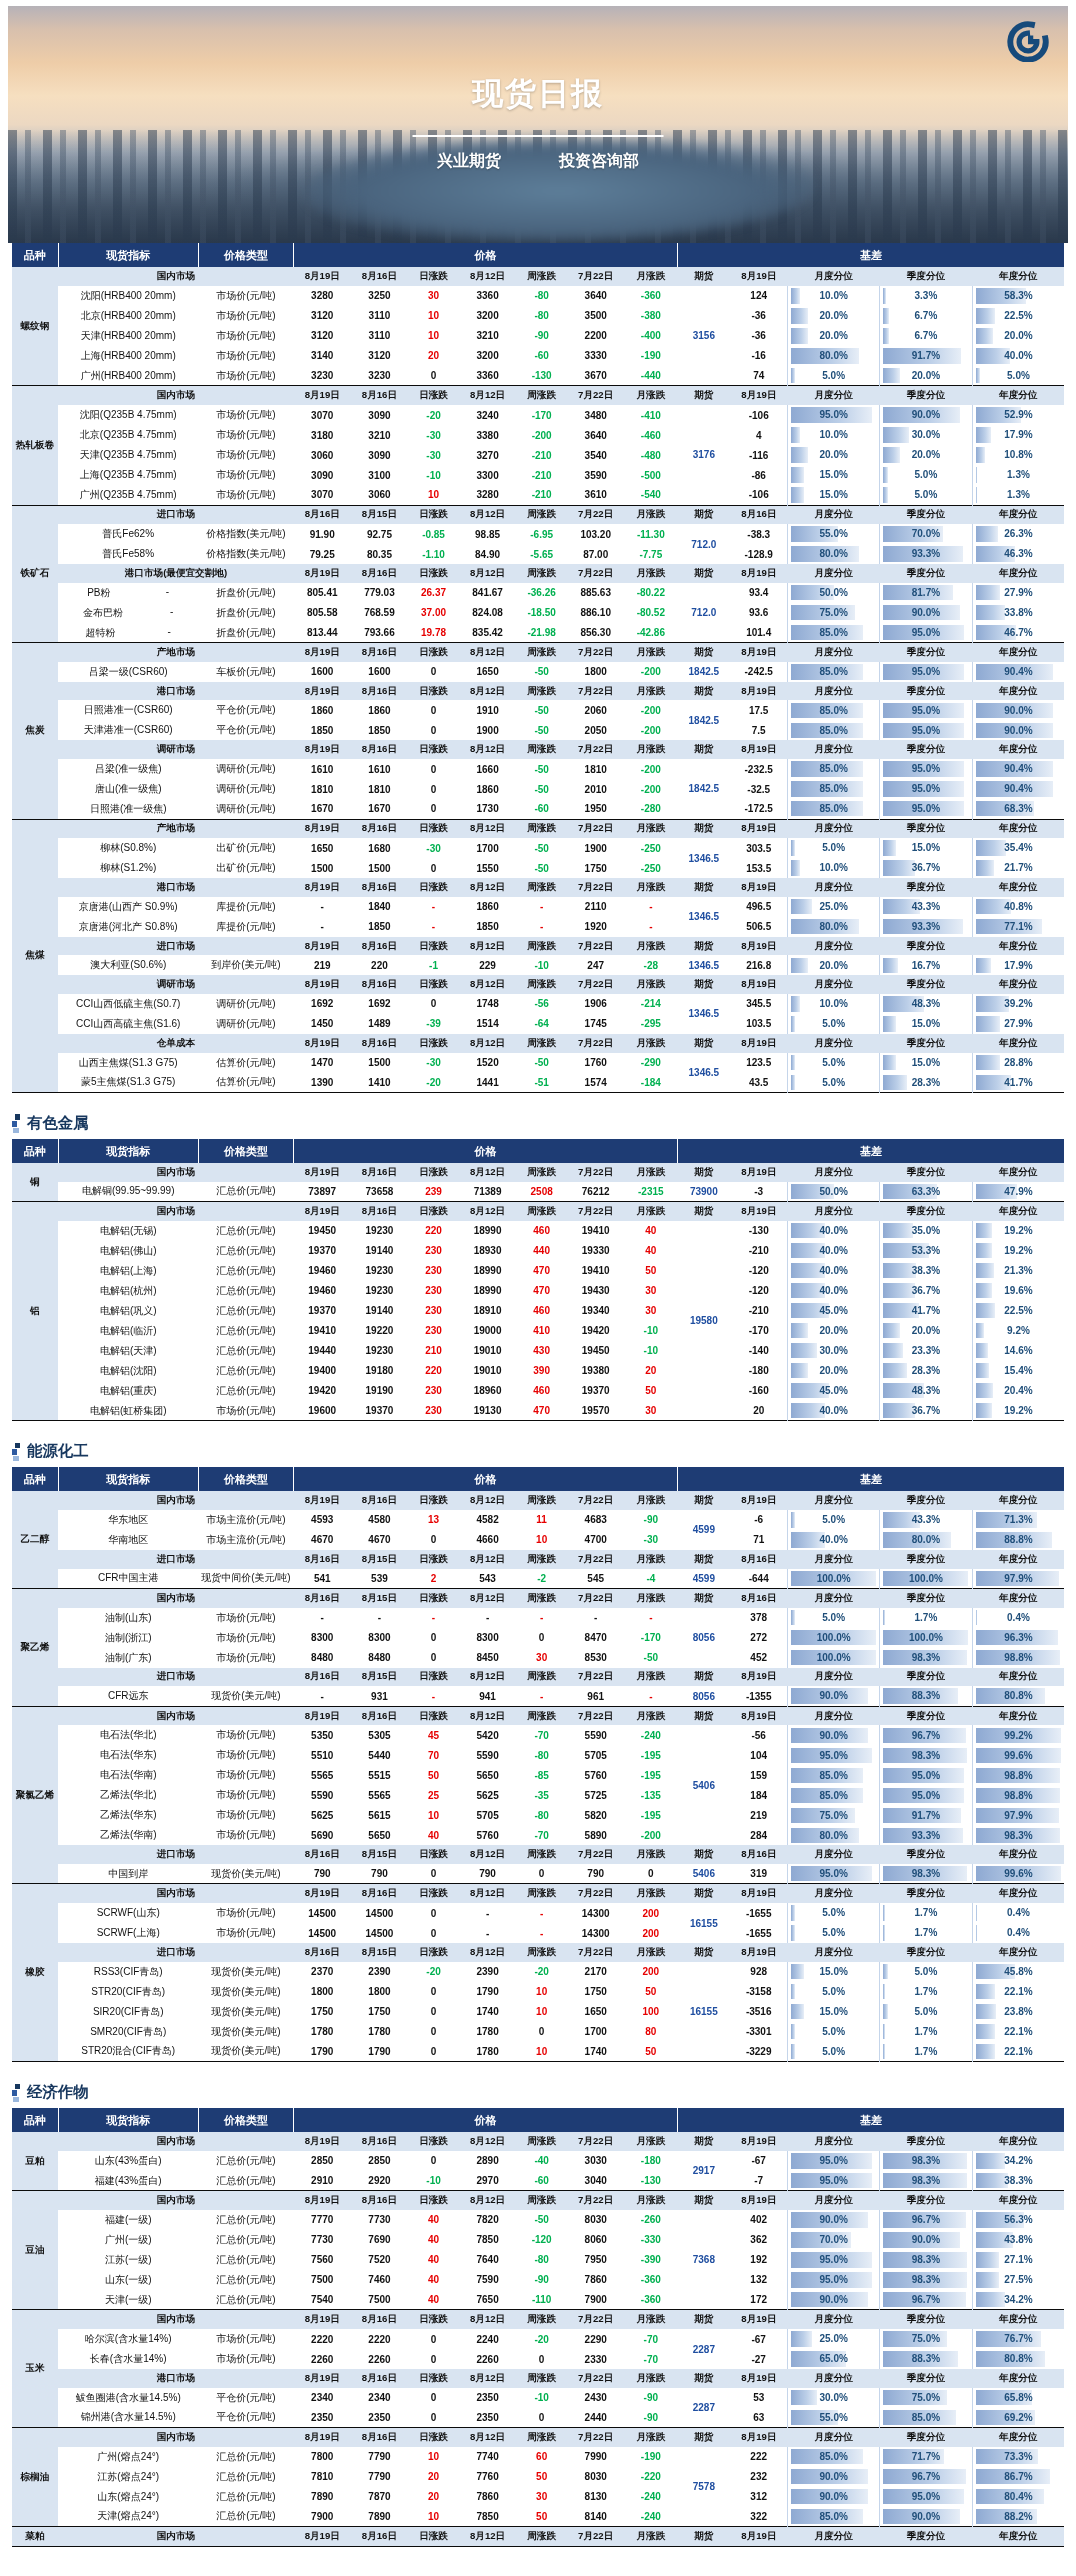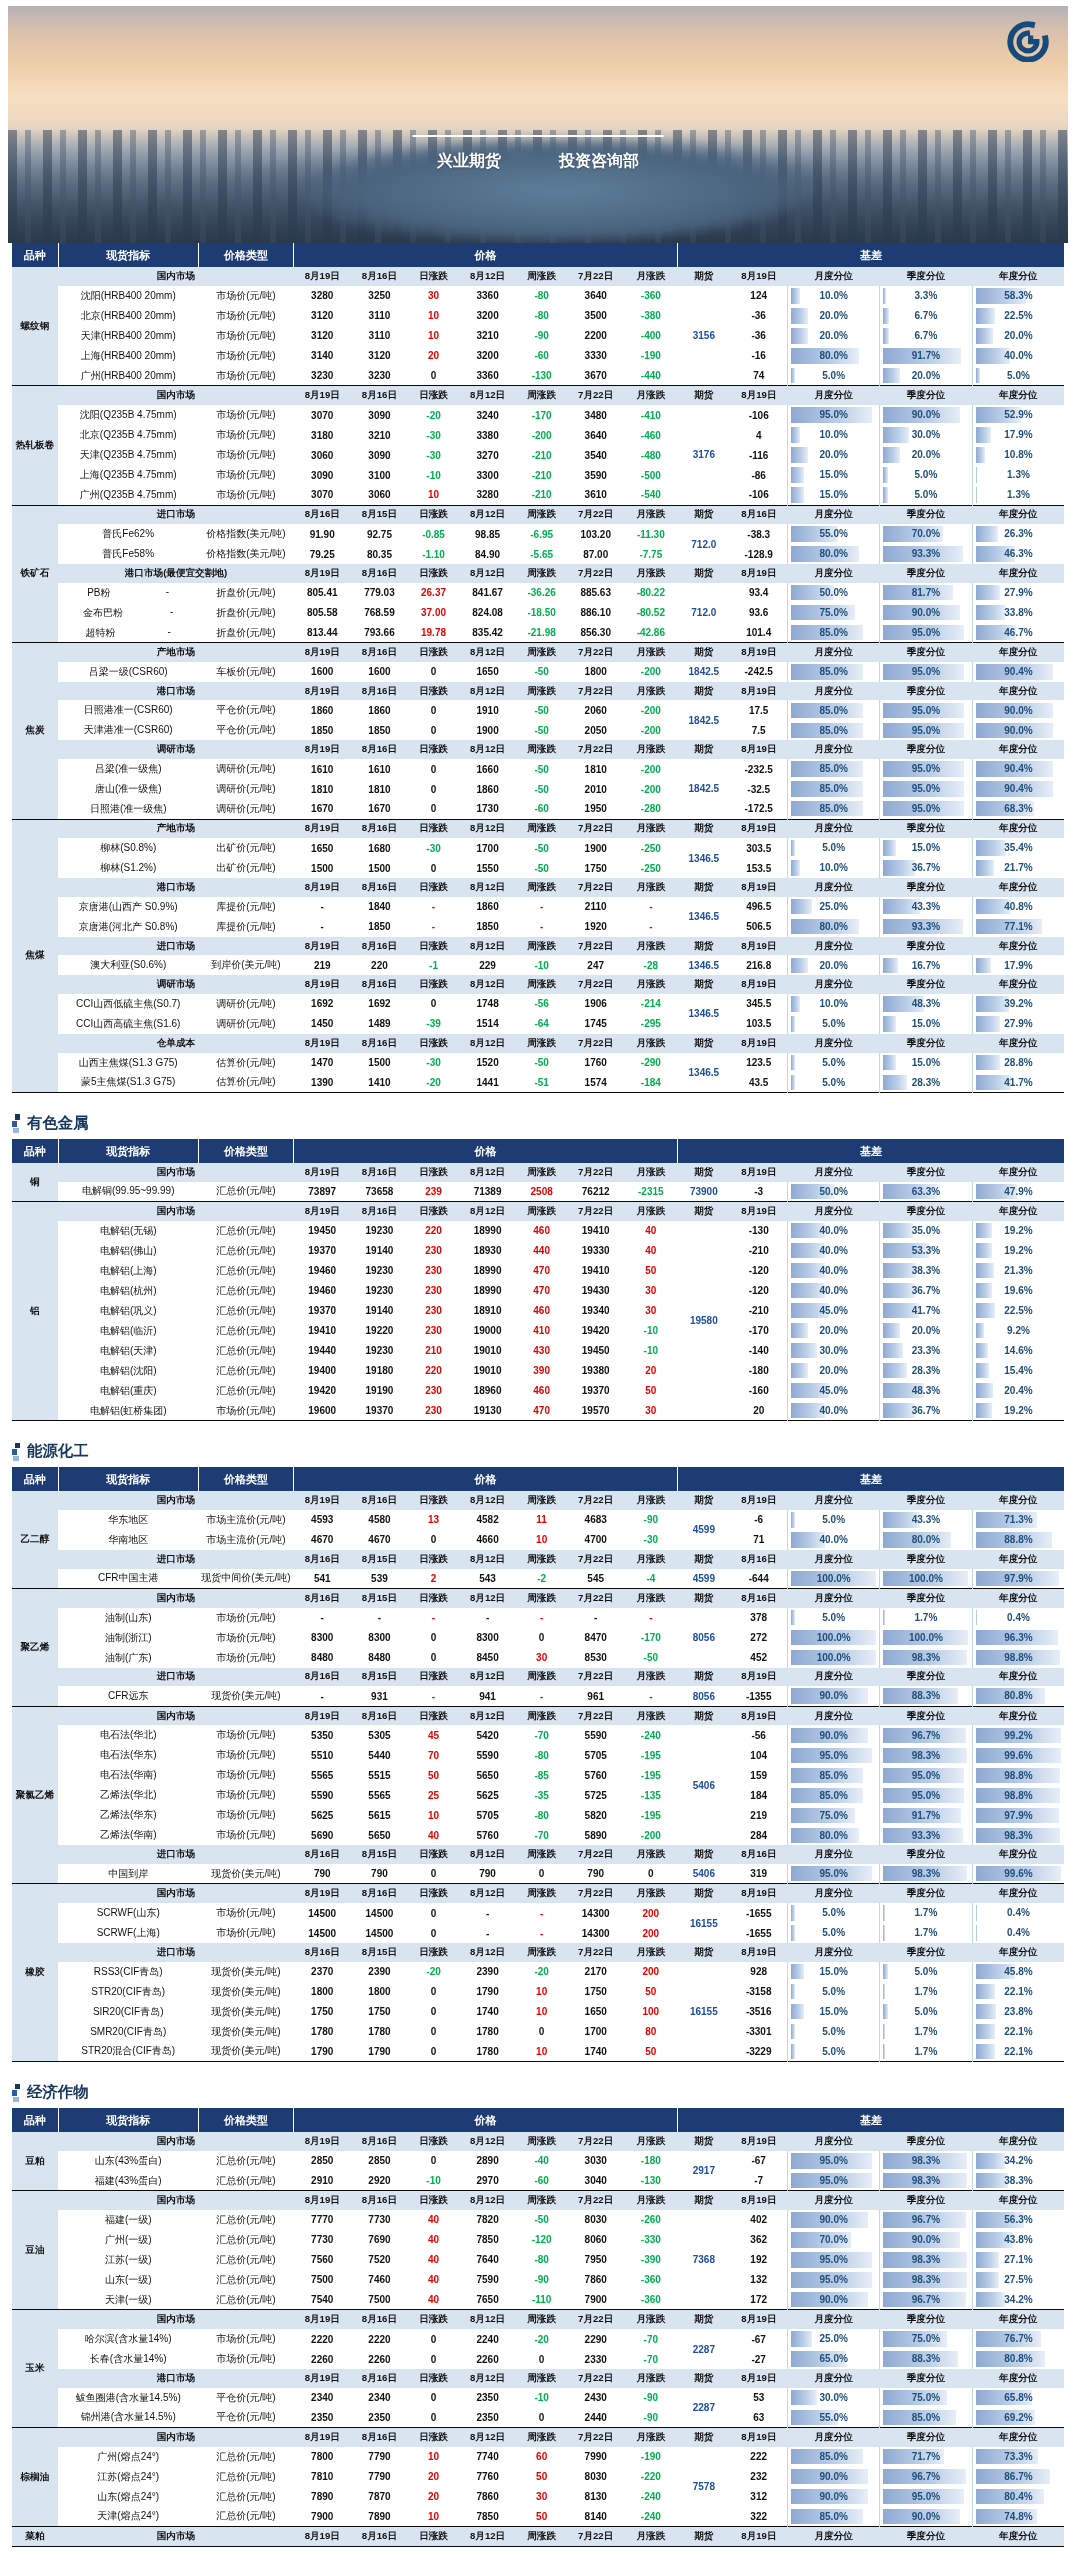--- a/index.html
+++ b/index.html
@@ -71,20 +71,21 @@
 
   <div class="banner">
     <div class="city"></div>
     <div class="river"></div>
     <svg class="logo" viewBox="0 0 64 64">
       <g fill="none" stroke="#164a7b" stroke-linecap="square">
         <path d="M38 7 A27 27 0 1 0 58.5 28" stroke-width="9"></path>
         <path d="M31 20 A13.5 13.5 0 1 0 45.5 33 L36 33 L36 27.5" stroke-width="8"></path>
       </g>
     </svg>
+    <div class="banner-title">现货日报</div>
     <div class="banner-line"></div>
     <div class="banner-sub">
       <span>兴业期货</span><span class="gap"></span><span>投资咨询部</span>
     </div>
   </div>
 
 
   <div class="content" id="content">
       <table class="report">
         <colgroup>
@@ -2989,21 +2990,21 @@
             </td>
             <td class="pct">
               <div class="bar-wrap">
                 <div class="bar" style="width: 90%;"></div>
                 <span class="pct-val">90.0%</span>
               </div>
             </td>
             <td class="pct">
               <div class="bar-wrap">
                 <div class="bar" style="width: 72.1%;"></div>
-                <span class="pct-val">74.8%</span>
+                <span class="pct-val">88.2%</span>
               </div>
             </td>
           </tr>
           <tr class="subhead commodity-start">
             <td class="variety" rowspan="3">菜粕</td>
             <td colspan="2">国内市场</td>
             <td>8月19日</td>
             <td>8月16日</td>
             <td>日涨跌</td>
             <td>8月12日</td>

